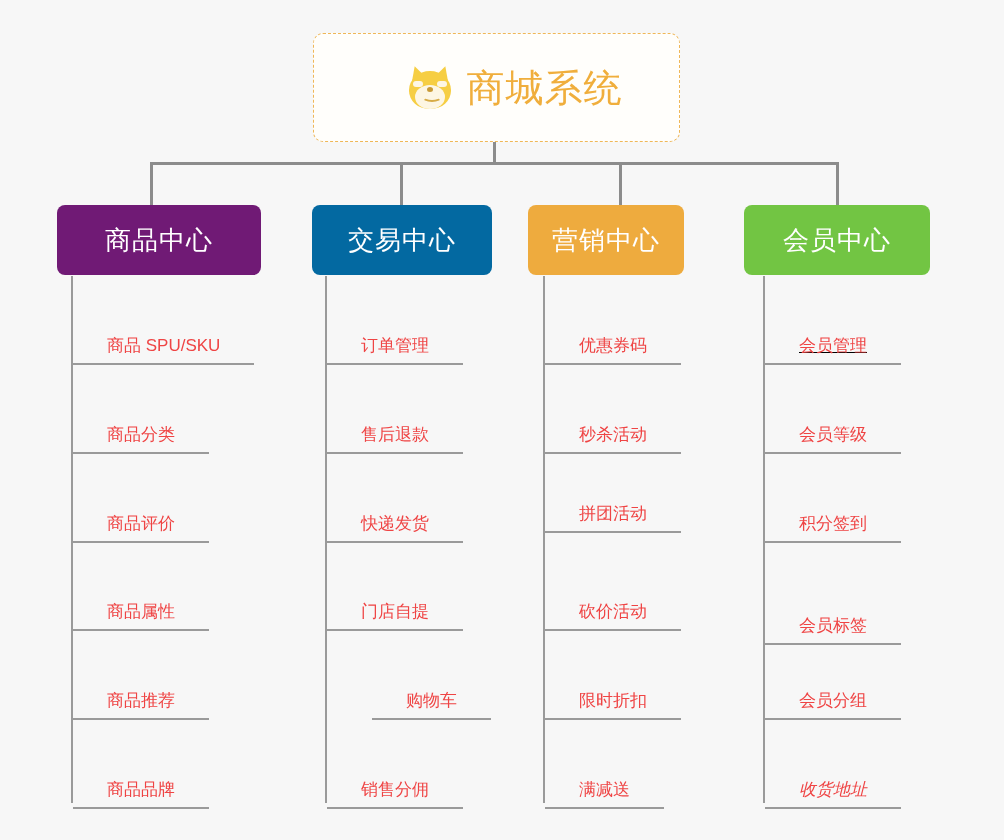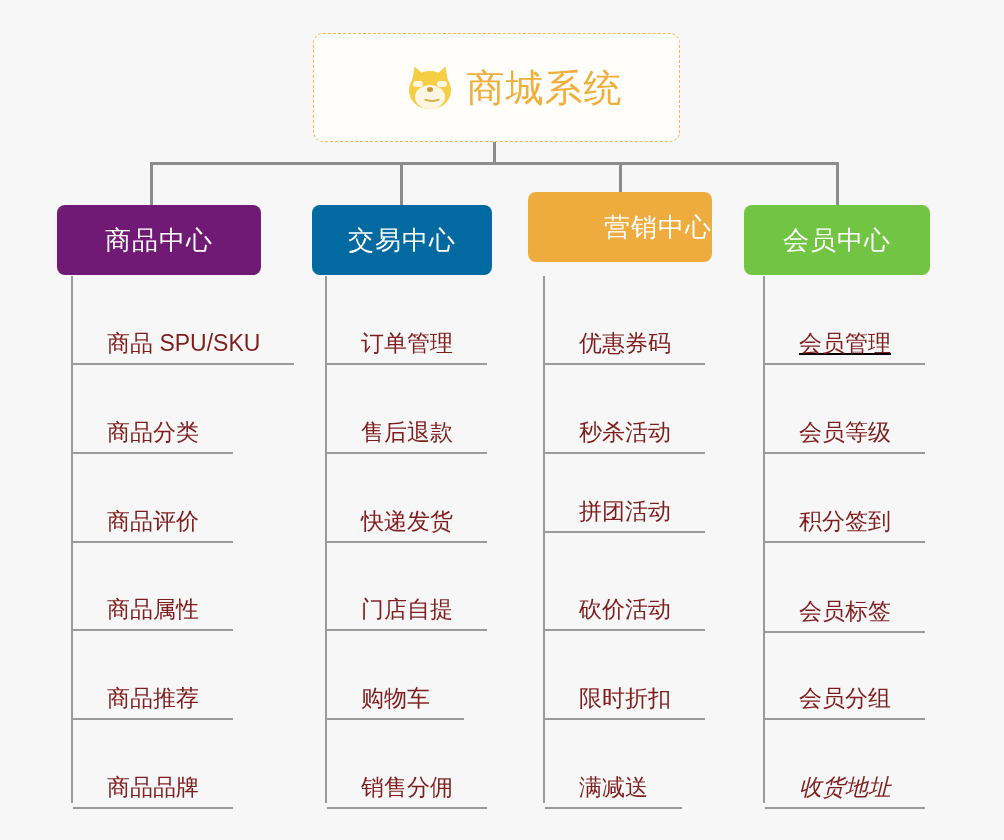--- a/index.html
+++ b/index.html
@@ -151,22 +151,22 @@
     left: 2px;
     height: 89px;
     display: flex;
     align-items: flex-end;
     box-sizing: border-box;
   }
   .leaf-label {
     display: inline-block;
     padding: 0 34px 7px 34px;
     border-bottom: 2px solid #9a9a9a;
-    color: #7f1d1d;
-    font-size: 23px;
+    color: #ef4444;
+    font-size: 17px;
     line-height: 1.1;
     white-space: nowrap;
   }
 </style>
 </head>
 <body style="background: rgb(247, 247, 247);">
 
 <div id="canvas">
 
   <div id="root-node" style="background: rgb(255, 254, 251); border-color: rgb(239, 183, 88);">
@@ -189,21 +189,21 @@
   <div class="conn conn-v" style="left: 400px; top: 162px; height: 44px; background: rgb(140, 140, 140);"></div>
   <div class="conn conn-v" style="left: 619px; top: 162px; height: 44px; background: rgb(140, 140, 140);"></div>
   <div class="conn conn-v" style="left: 836px; top: 162px; height: 44px; background: rgb(140, 140, 140);"></div>
 
   <div class="cat-box" style="left: 57px; top: 205px; width: 204px; background: #701a75;">
     <span>商品中心</span>
   </div>
   <div class="cat-box" style="left: 312px; top: 205px; width: 180px; background: #0369a1;">
     <span>交易中心</span>
   </div>
-  <div class="cat-box" style="left: 528px; top: 192px; width: 184px; background: rgb(238, 171, 62); justify-content: flex-end;">
+  <div class="cat-box" style="left: 528px; top: 205px; width: 156px; background: rgb(238, 171, 62);">
     <span>营销中心</span>
   </div>
   <div class="cat-box" style="left: 744px; top: 205px; width: 186px; background: rgb(114, 197, 67);">
     <span>会员中心</span>
   </div>
 
   <div class="leaf-col" style="left:71px;">
     <div class="leaf-spine" style="height:527px;"></div>
     <div class="leaf-item" style="top:0px;">
       <span class="leaf-label">商品 SPU/SKU</span>
@@ -232,21 +232,21 @@
     </div>
     <div class="leaf-item" style="top:89px;">
       <span class="leaf-label">售后退款</span>
     </div>
     <div class="leaf-item" style="top:178px;">
       <span class="leaf-label">快递发货</span>
     </div>
     <div class="leaf-item" style="top:266px;">
       <span class="leaf-label">门店自提</span>
     </div>
-    <div class="leaf-item" style="top:355px;">
+    <div class="leaf-item" style="top:355px;padding-left:45px;">
       <span class="leaf-label">购物车</span>
     </div>
     <div class="leaf-item" style="top:444px;">
       <span class="leaf-label">销售分佣</span>
     </div>
   </div>
 
   <div class="leaf-col" style="left:543px;">
     <div class="leaf-spine" style="height:527px;"></div>
     <div class="leaf-item" style="top:0px;">
@@ -273,21 +273,21 @@
     <div class="leaf-spine" style="height:527px;"></div>
     <div class="leaf-item" style="top:0px;text-decoration:underline;">
       <span class="leaf-label">会员管理</span>
     </div>
     <div class="leaf-item" style="top:89px;">
       <span class="leaf-label">会员等级</span>
     </div>
     <div class="leaf-item" style="top:178px;">
       <span class="leaf-label">积分签到</span>
     </div>
-    <div class="leaf-item" style="top:268px;font-family:Liberation Serif, serif;">
+    <div class="leaf-item" style="top:280px;font-family:Liberation Serif, serif;">
       <span class="leaf-label">会员标签</span>
     </div>
     <div class="leaf-item" style="top:355px;">
       <span class="leaf-label">会员分组</span>
     </div>
     <div class="leaf-item" style="top:444px;font-style:italic;">
       <span class="leaf-label">收货地址</span>
     </div>
   </div>
 

